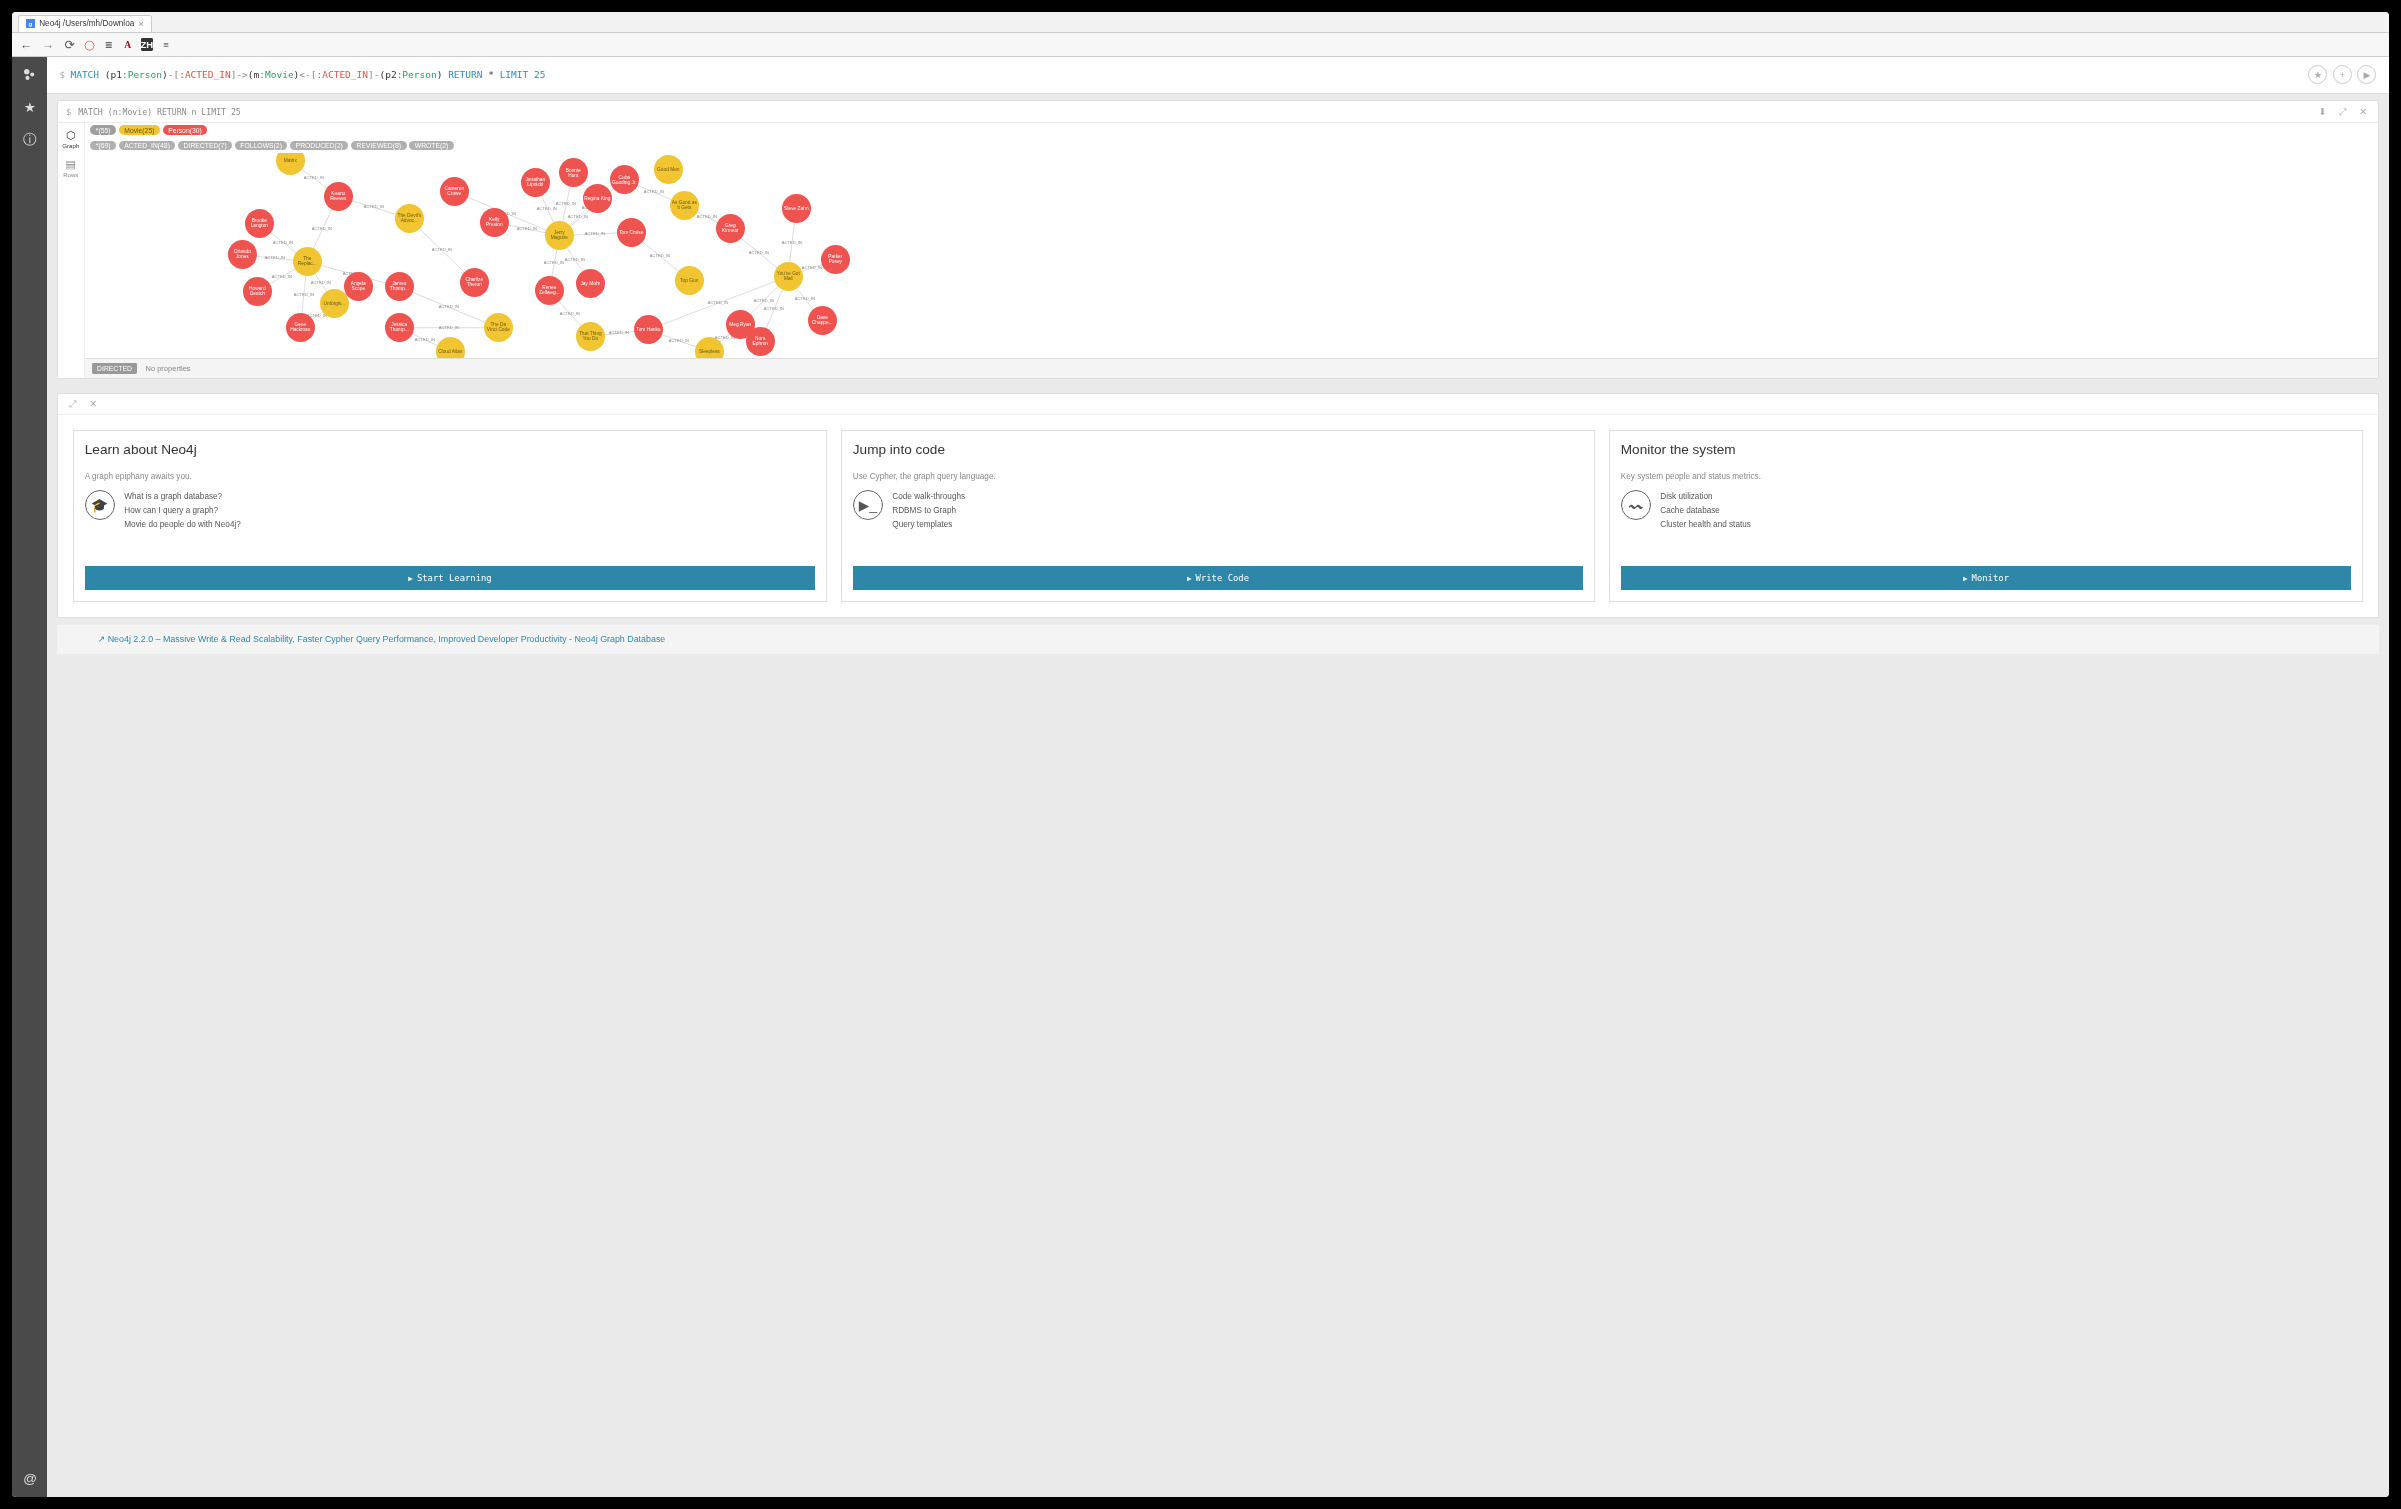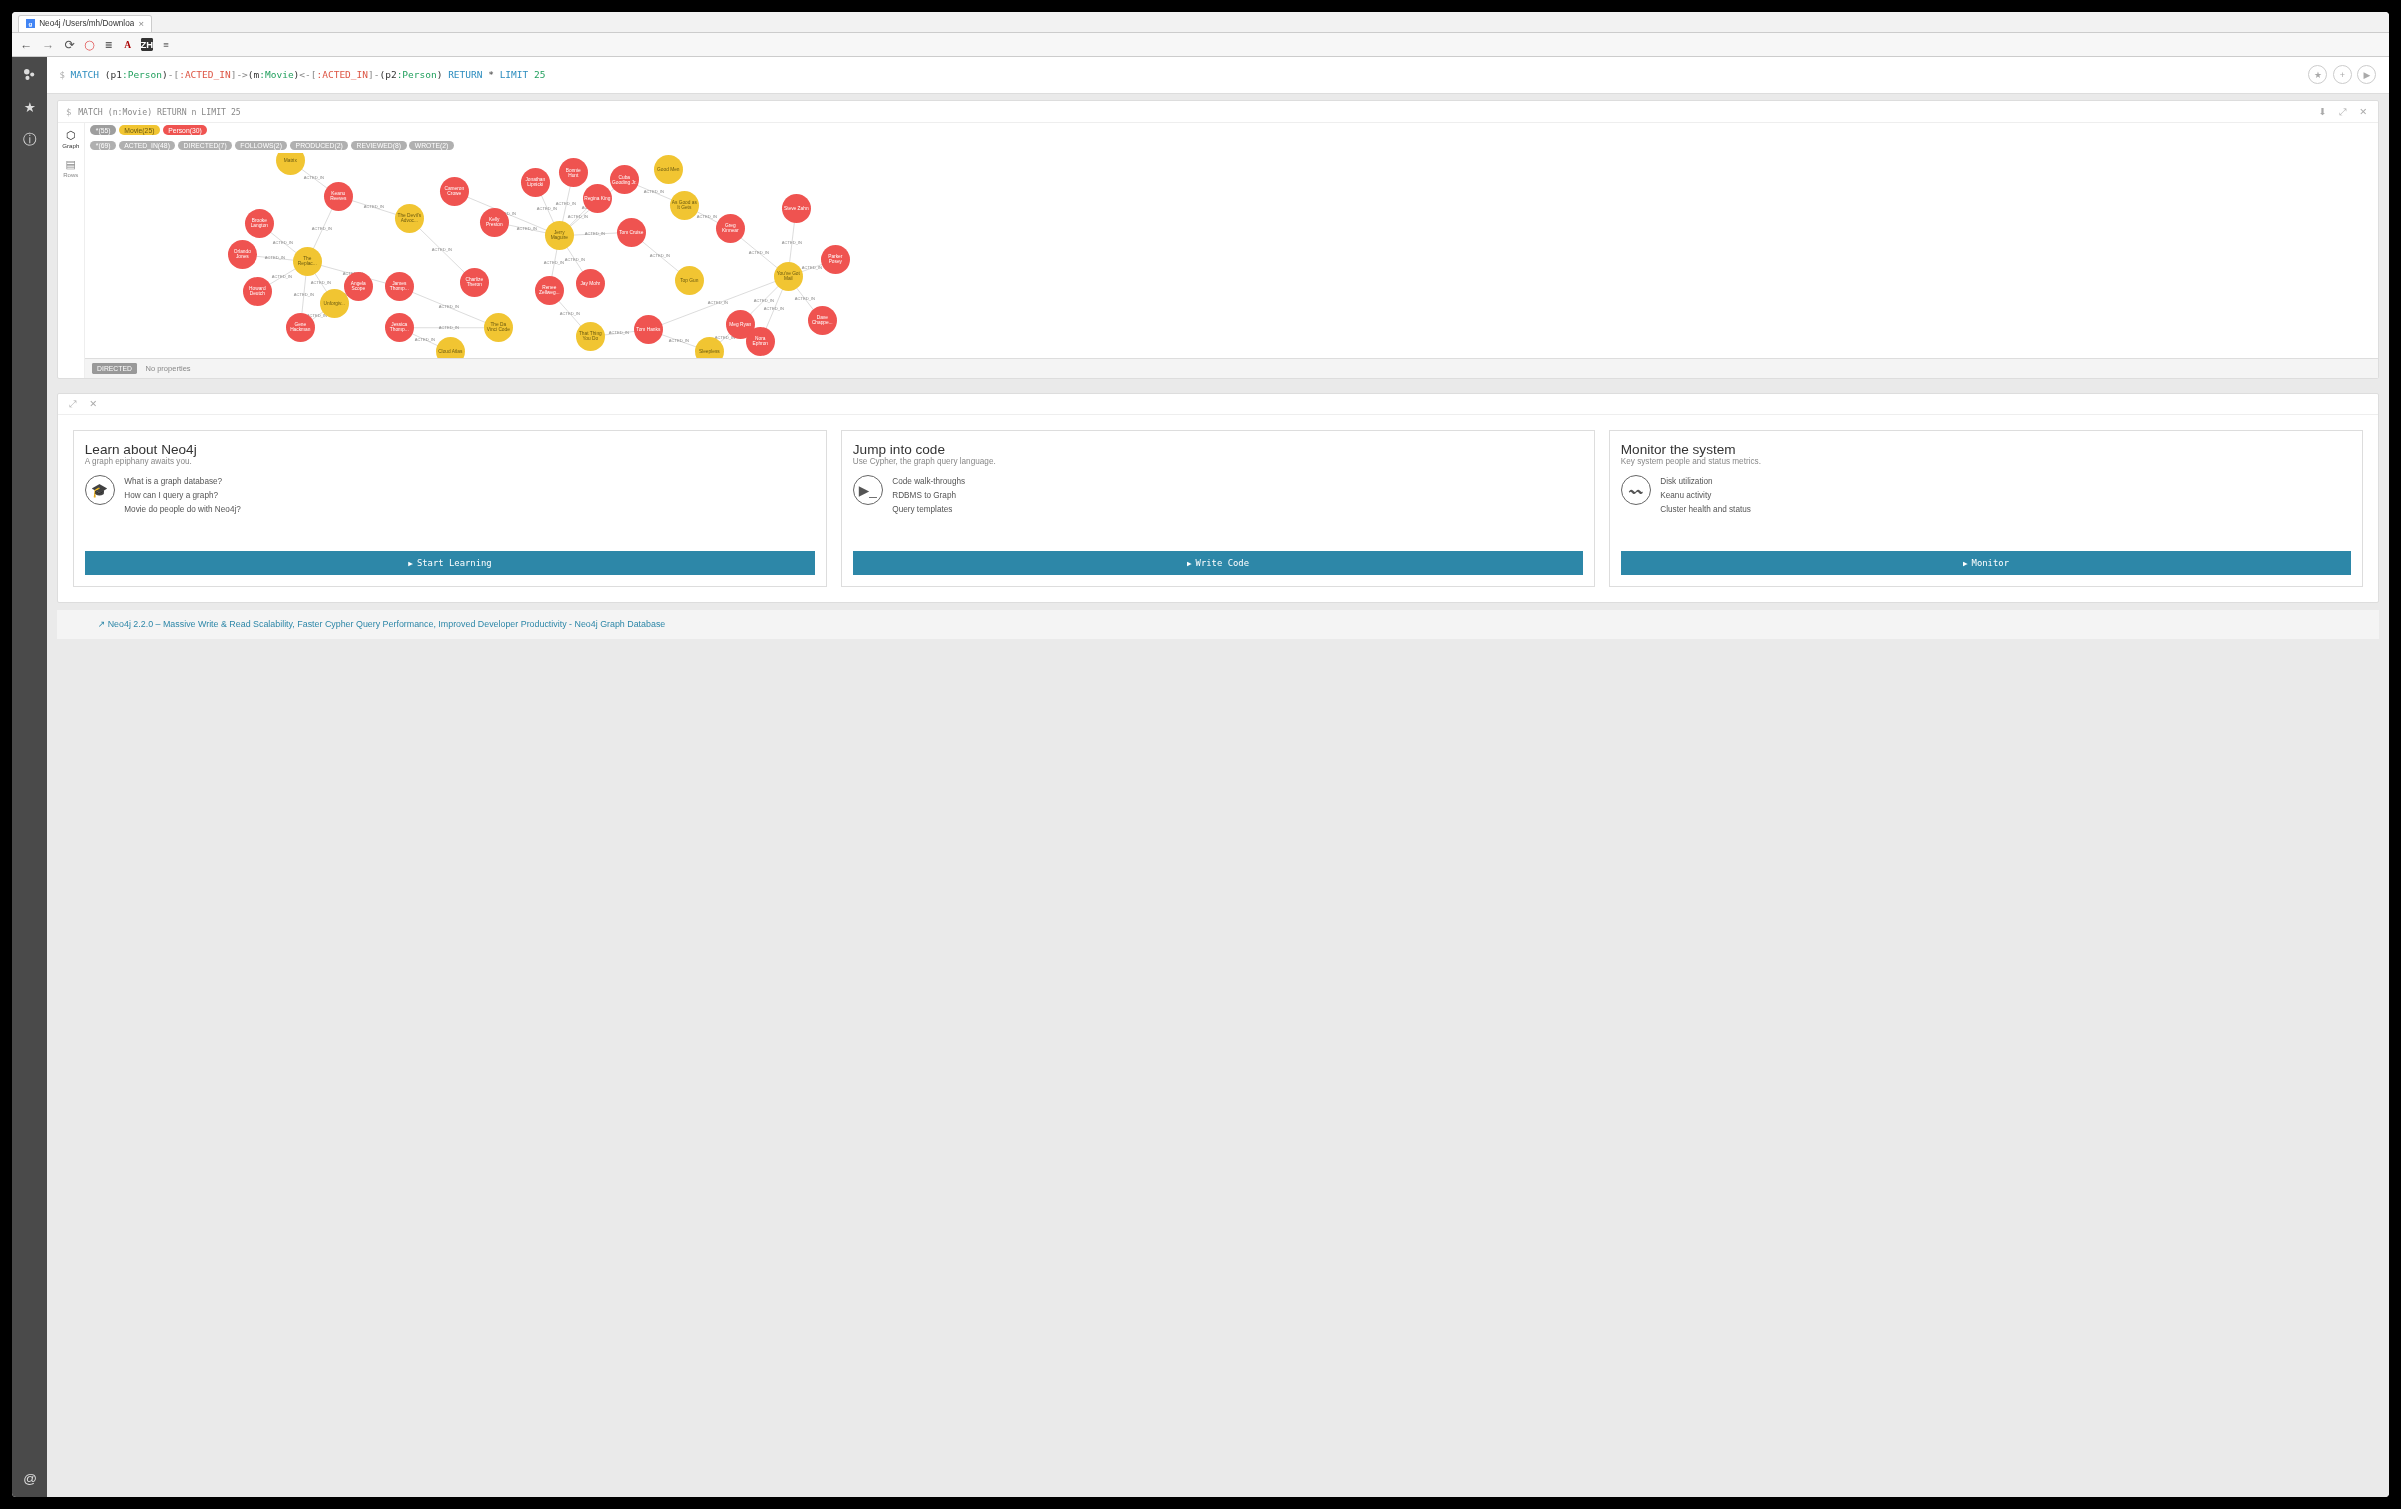--- a/index.html
+++ b/index.html
@@ -78,21 +78,21 @@
 .insp-text { color: #888; font-size: 7.5px; }
 
 .start-body { display: flex; padding: 15px; gap: 13.6px; }
 .brand { width: 191px; text-align: center; }
 .brand-logo { display: flex; align-items: center; justify-content: center; gap: 5.5px; }
 .neo-mark { width: 41px; height: 41px; position: relative; }
 .neo-text { font-size: 29px; font-weight: 300; color: #333; letter-spacing: -0.7px; }
 .brand-ver { color: #888; font-size: 8.9px; margin-top: 4.1px; }
 
 .card { flex: 1; border: 0.7px solid #ddd; padding: 11px; display: flex; flex-direction: column; }
-.card h3 { font-size: 13.6px; font-weight: 500; margin-bottom: 0; }
+.card h3 { font-size: 13.6px; font-weight: 500; margin-bottom: 15px; }
 .card-sub { color: #888; font-size: 8.2px; margin-bottom: 9.5px; }
 .card-row { display: flex; gap: 9.5px; }
 .card-ico { width: 30px; height: 30px; border: 1px solid #666; border-radius: 50%; display: flex; align-items: center; justify-content: center; font-size: 13.6px; color: #555; flex-shrink: 0; }
 .card-links { font-size: 8.2px; color: #555; line-height: 1.7; }
 .card-btn { margin-top: auto; background: #2d87a8; color: #fff; text-align: center; padding: 6.8px; font-family: monospace; font-size: 8.9px; display: flex; align-items: center; justify-content: center; gap: 4.1px; }
 .card-btn-ico { font-size: 7.5px; }
 
 .footer-link { margin: 0 9.5px 9.5px; background: #f4f4f4; padding: 9.5px 41px; color: #2d87a8; font-size: 8.9px; }
 .footer-link a { color: #2d87a8; text-decoration: none; }
 </style>
@@ -346,21 +346,21 @@
                   <span>Write Code</span>
                 </div>
               </div>
               <div class="card">
                 <h3>Monitor the system</h3>
                 <div class="card-sub">Key system people and status metrics.</div>
                 <div class="card-row">
                   <div class="card-ico">〰</div>
                   <div class="card-links">
                     <div>Disk utilization</div>
-                    <div>Keanu activity</div>
+                    <div>Cache database</div>
                     <div>Cluster health and status</div>
                   </div>
                 </div>
                 <div style="height: 34px;"></div>
                 <div class="card-btn">
                   <span class="card-btn-ico">▶</span>
                   <span>Monitor</span>
                 </div>
               </div>
             </div>

